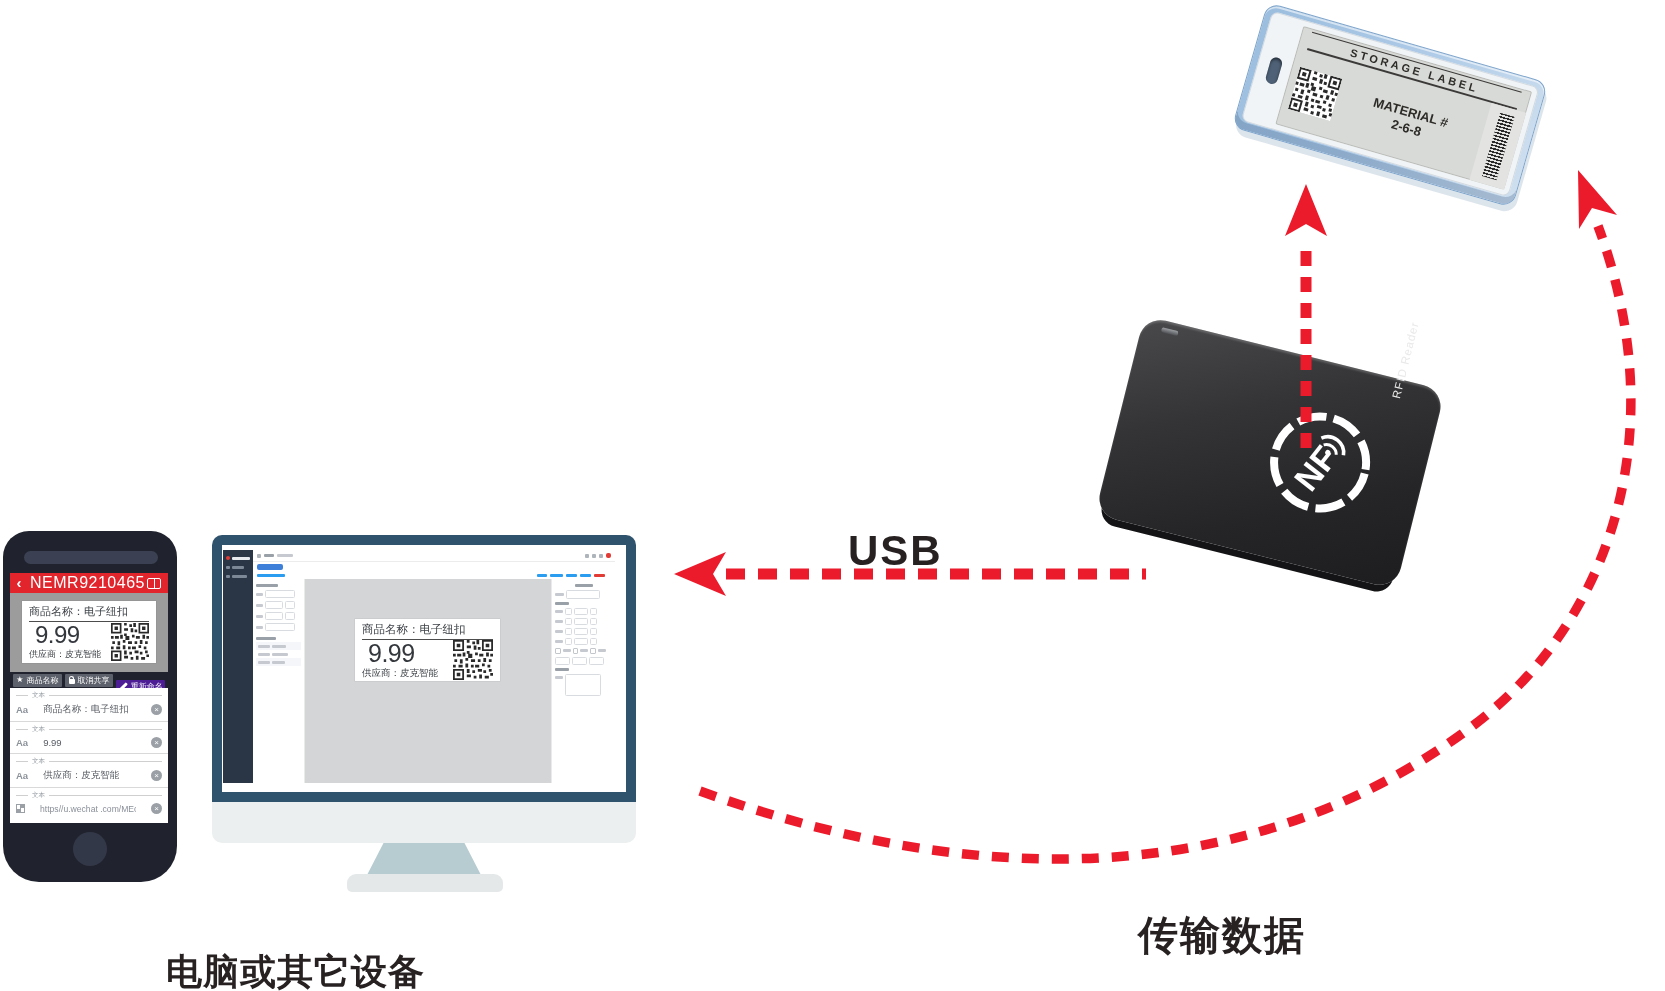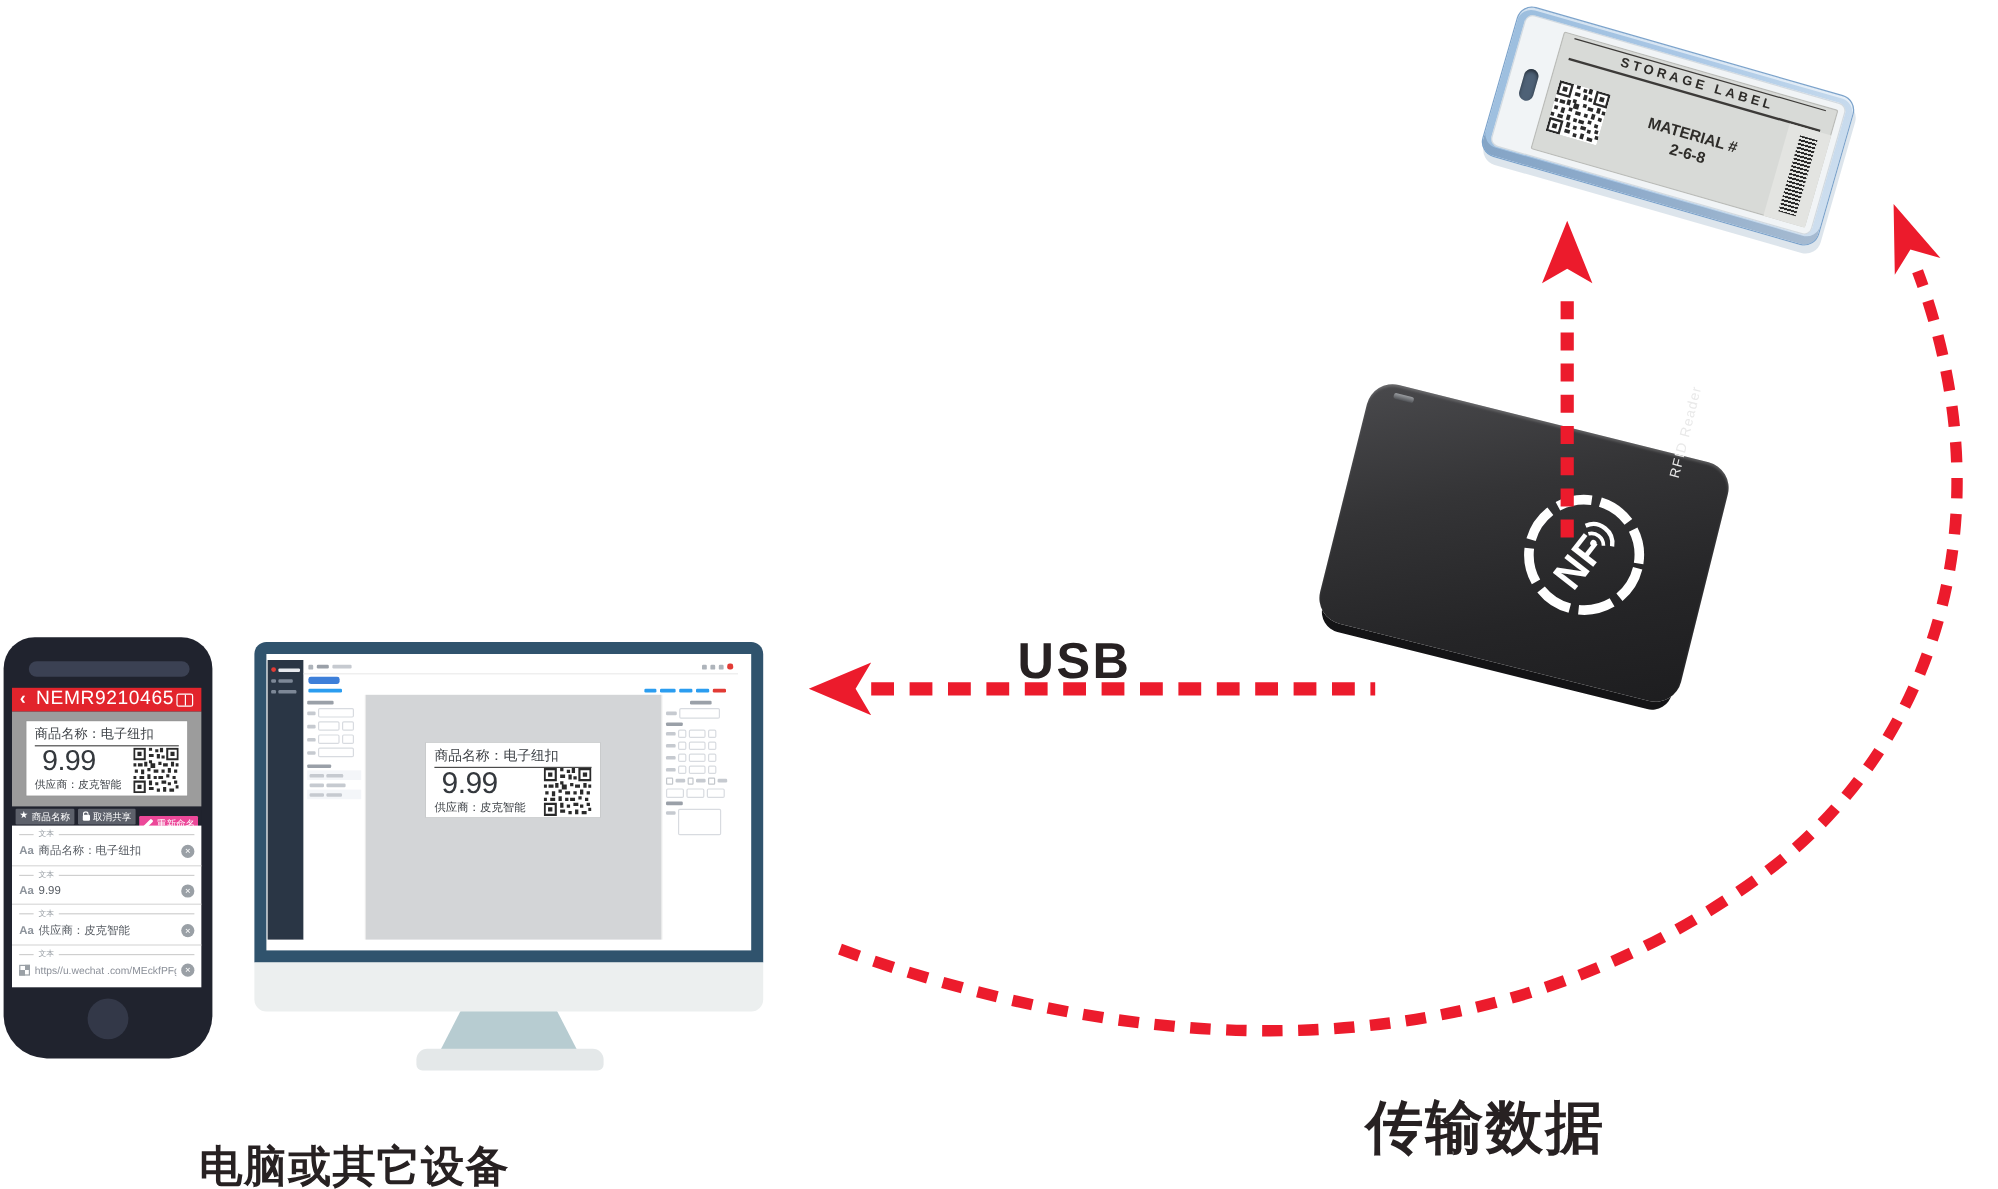--- a/index.html
+++ b/index.html
@@ -50,35 +50,35 @@
   .phone-screen{position:absolute;left:7px;top:42px;width:158px;height:250px;display:flex;flex-direction:column;overflow:hidden;}
   .phone-header{height:20px;background:#e2242c;display:flex;align-items:center;color:#fff;flex:0 0 auto;}
   .phone-back{width:18px;text-align:center;font-size:15px;font-weight:700;line-height:18px;}
   .phone-title{flex:1;text-align:center;font-size:16px;letter-spacing:.5px;}
   .book-icon{width:12px;height:9px;border:1.4px solid #fff;border-radius:2px;margin-right:7px;position:relative;}
   .book-icon::after{content:'';position:absolute;left:50%;top:0;bottom:0;width:1.4px;background:#fff;}
   .phone-labelzone{height:79px;background:#9c9c9c;position:relative;flex:0 0 auto;}
   .phone-actions{height:16px;background:#20232e;display:flex;align-items:center;gap:3px;padding:0 3px;flex:0 0 auto;}
   .pa-btn{height:13px;flex:1;background:#5d616b;color:#fff;font-size:8px;display:flex;align-items:center;
           justify-content:center;gap:3px;border-radius:1px;white-space:nowrap;}
-  .pa-btn.red{background:#ec4899;margin-top:12px;}
+  .pa-btn.red{background:#4c1d95;margin-top:12px;}
   .ic-star{font-size:8px;line-height:8px;}
   .ic-lock{width:6px;height:5px;background:#fff;border-radius:1px;position:relative;display:inline-block;margin-top:3px;}
   .ic-lock::before{content:'';position:absolute;left:.5px;top:-3.5px;width:3.4px;height:3.5px;border:1.1px solid #fff;
                    border-bottom:none;border-radius:3px 3px 0 0;}
   .ic-pencil{width:9px;height:2.6px;background:#fff;display:inline-block;transform:rotate(-45deg);border-radius:0 1px 1px 0;
              position:relative;}
   .ic-pencil::before{content:'';position:absolute;left:-3.4px;top:0;border-top:1.3px solid transparent;
                      border-bottom:1.3px solid transparent;border-right:3.4px solid #fff;}
   .phone-form{flex:1;background:#fff;display:flex;flex-direction:column;}
   .pf-row{border-bottom:1px solid #d9d9d9;padding:2px 6px 5px 6px;}
   .pf-type{display:flex;align-items:center;gap:4px;color:#9aa0a6;font-size:6.5px;margin:1px 0 3px 0;}
   .pf-type::before{content:'';width:12px;height:1px;background:#cfcfcf;}
   .pf-type::after{content:'';flex:1;height:1px;background:#cfcfcf;}
-  .pf-line{display:flex;align-items:center;gap:4px;}
+  .pf-line{display:flex;align-items:center;gap:15px;}
   .pf-prefix{color:#8d939b;font-size:9.5px;font-weight:600;}
   .pf-value{flex:1;color:#565b62;font-size:9.5px;white-space:nowrap;overflow:hidden;}
   .pf-value.url{color:#8a8f98;font-size:8.6px;}
   .pf-clear{width:11px;height:11px;border-radius:50%;background:#9aa0a6;color:#fff;font-size:8px;line-height:11px;
             text-align:center;flex:0 0 auto;}
   .qr-mini{width:9px;height:9px;flex:0 0 auto;
            background:conic-gradient(#9aa0a6 0 25%,#fff 0 50%,#9aa0a6 0 75%,#fff 0 100%);
            outline:1px solid #9aa0a6;outline-offset:-1px;}
   .phone-home{position:absolute;left:70px;top:301px;width:34px;height:34px;border-radius:50%;background:#333848;}
 
@@ -436,16 +436,16 @@
       <polygon points="674,574 726,552 713,574 726,596" fill="#ec1b2c"></polygon>
     </g>
 
     <g>
       <path d="M 700 791 C 940 878, 1230 905, 1470 728 C 1608 626, 1676 436, 1598 226" fill="none" stroke="#ec1b2c" stroke-width="9.5" stroke-dasharray="17 13"></path>
       <polygon points="1578,170 1617,215 1592,208 1579,229" fill="#ec1b2c"></polygon>
     </g>
   </svg>
 
   <div class="big-label" style="left:848px;top:527px;font-size:42px;letter-spacing:2px;">USB</div>
-  <div class="big-label" style="left:1138px;top:908px;font-size:48px;letter-spacing:2px;">传输数据</div>
+  <div class="big-label" style="left:1138px;top:908px;font-size:40px;letter-spacing:2px;">传输数据</div>
   <div class="big-label" style="left:166px;top:948px;font-size:36px;letter-spacing:1px;">电脑或其它设备</div>
 
 </div>
 
 </body></html>

